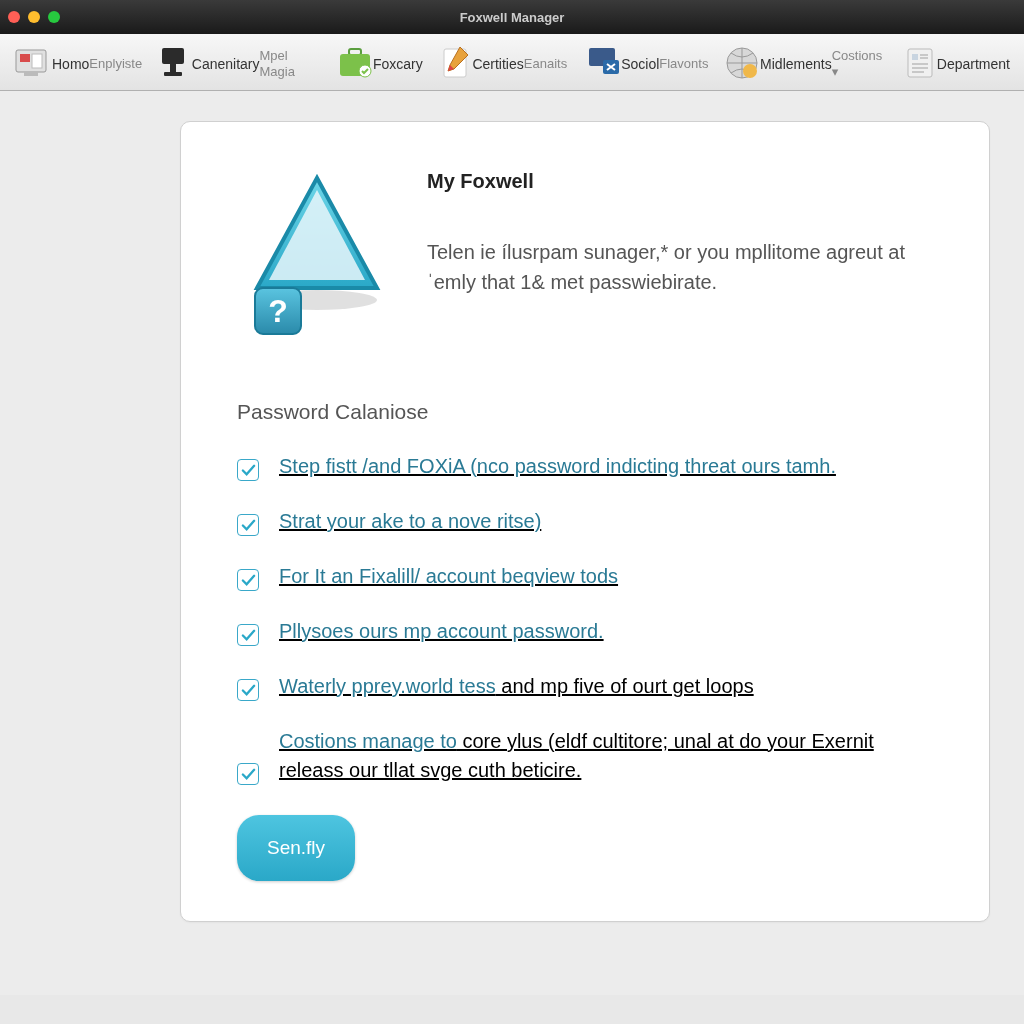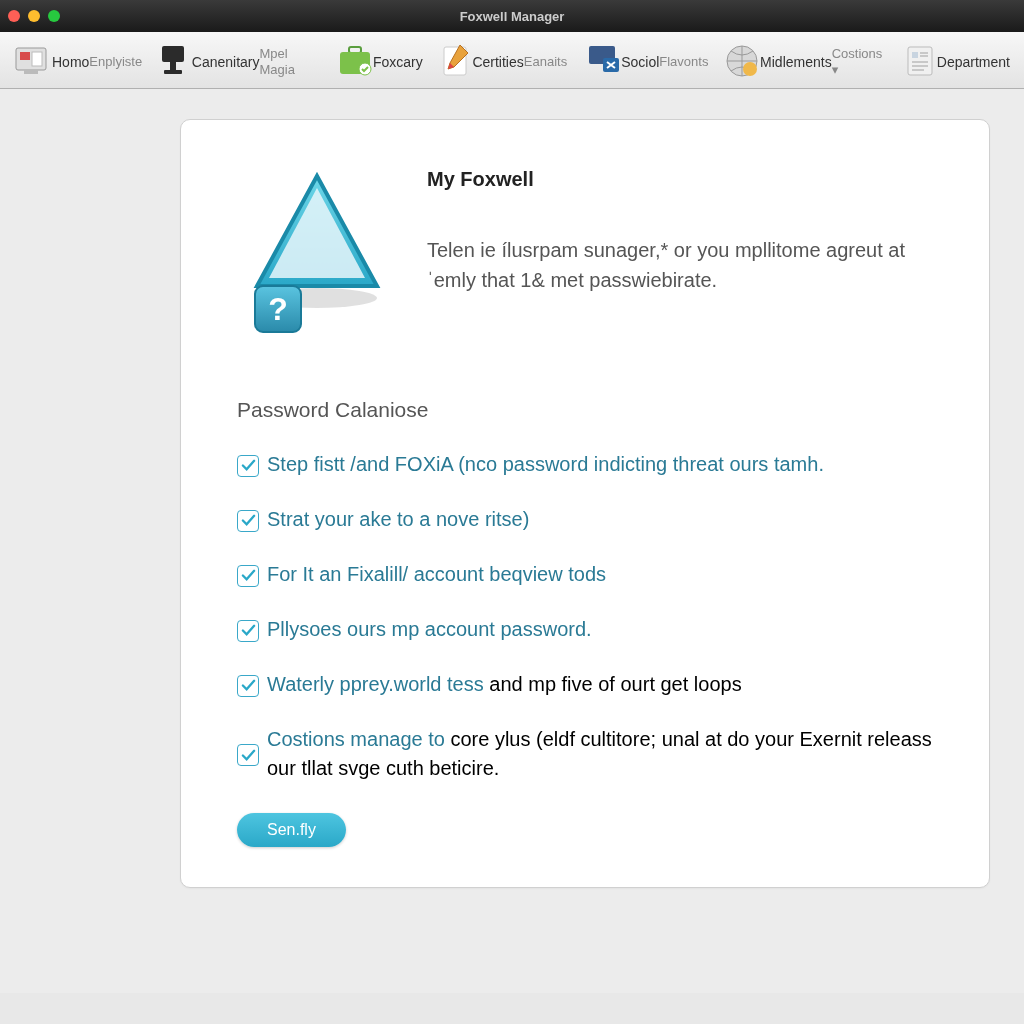--- a/index.html
+++ b/index.html
@@ -5,24 +5,24 @@
 * { margin: 0; padding: 0; box-sizing: border-box; }
 body {
   font-family: -apple-system, BlinkMacSystemFont, "Helvetica Neue", Arial, sans-serif;
   background: #e8e8e8;
   width: 1024px;
   height: 1024px;
   overflow: hidden;
 }
 .titlebar {
   background: linear-gradient(#3a3a3a, #1a1a1a);
-  height: 16px;
+  height: 34px;
   display: flex;
   align-items: center;
-  padding: 16px 8px;
+  padding: 0 8px;
   position: relative;
 }
 .traffic-lights { display: flex; gap: 8px; }
 .traffic-light { width: 12px; height: 12px; border-radius: 50%; }
 .tl-red { background: #ff5f56; }
 .tl-yellow { background: #ffbd2e; }
 .tl-green { background: #27c93f; }
 .titlebar-title {
   position: absolute; left: 50%; transform: translateX(-50%);
   color: #ccc; font-size: 13px; font-weight: 600;
@@ -56,34 +56,34 @@
   width: 810px;
   padding: 48px 56px 40px 56px;
   box-shadow: 0 1px 2px rgba(0,0,0,0.04);
 }
 .hero { display: flex; gap: 40px; align-items: flex-start; margin-bottom: 60px; }
 .hero-icon { width: 150px; height: 170px; position: relative; flex-shrink: 0; }
 .hero-text h1 { font-size: 20px; font-weight: 700; color: #222; margin-bottom: 10px; }
 .hero-text p { font-size: 20px; color: #555; line-height: 1.5; margin-top: 44px; }
 .section-title { font-size: 21px; color: #555; margin-bottom: 28px; }
 .check-list { list-style: none; }
-.check-item { display: flex; align-items: center; gap: 8px; margin-bottom: 26px; }
+.check-item { display: flex; align-items: flex-end; gap: 20px; margin-bottom: 26px; text-decoration: underline; }
 .check-box {
   width: 22px; height: 22px; border: 1.5px solid #3aa8c9; border-radius: 4px;
   background: #fff; display: flex; align-items: center; justify-content: center;
   flex-shrink: 0; margin-top: 2px;
 }
 .check-box svg { width: 15px; height: 15px; }
 .check-text { font-size: 20px; color: #2a7a95; line-height: 1.45; }
 .check-text .muted { color: #000000; }
 .action-row { margin-top: 30px; }
 .primary-btn {
   background: linear-gradient(#4ec5e0, #2aa8c8);
   color: #fff; border: none; border-radius: 22px;
-  padding: 8px 30px; font-size: 16px; font-weight: 500;
+  padding: 22px 30px; font-size: 19px; font-weight: 500;
   cursor: pointer; box-shadow: 0 1px 3px rgba(0,0,0,0.2);
 }
 </style>
 </head>
 <body>
 
 <div class="titlebar">
   <div class="traffic-lights">
     <div class="traffic-light tl-red"></div>
     <div class="traffic-light tl-yellow"></div>

